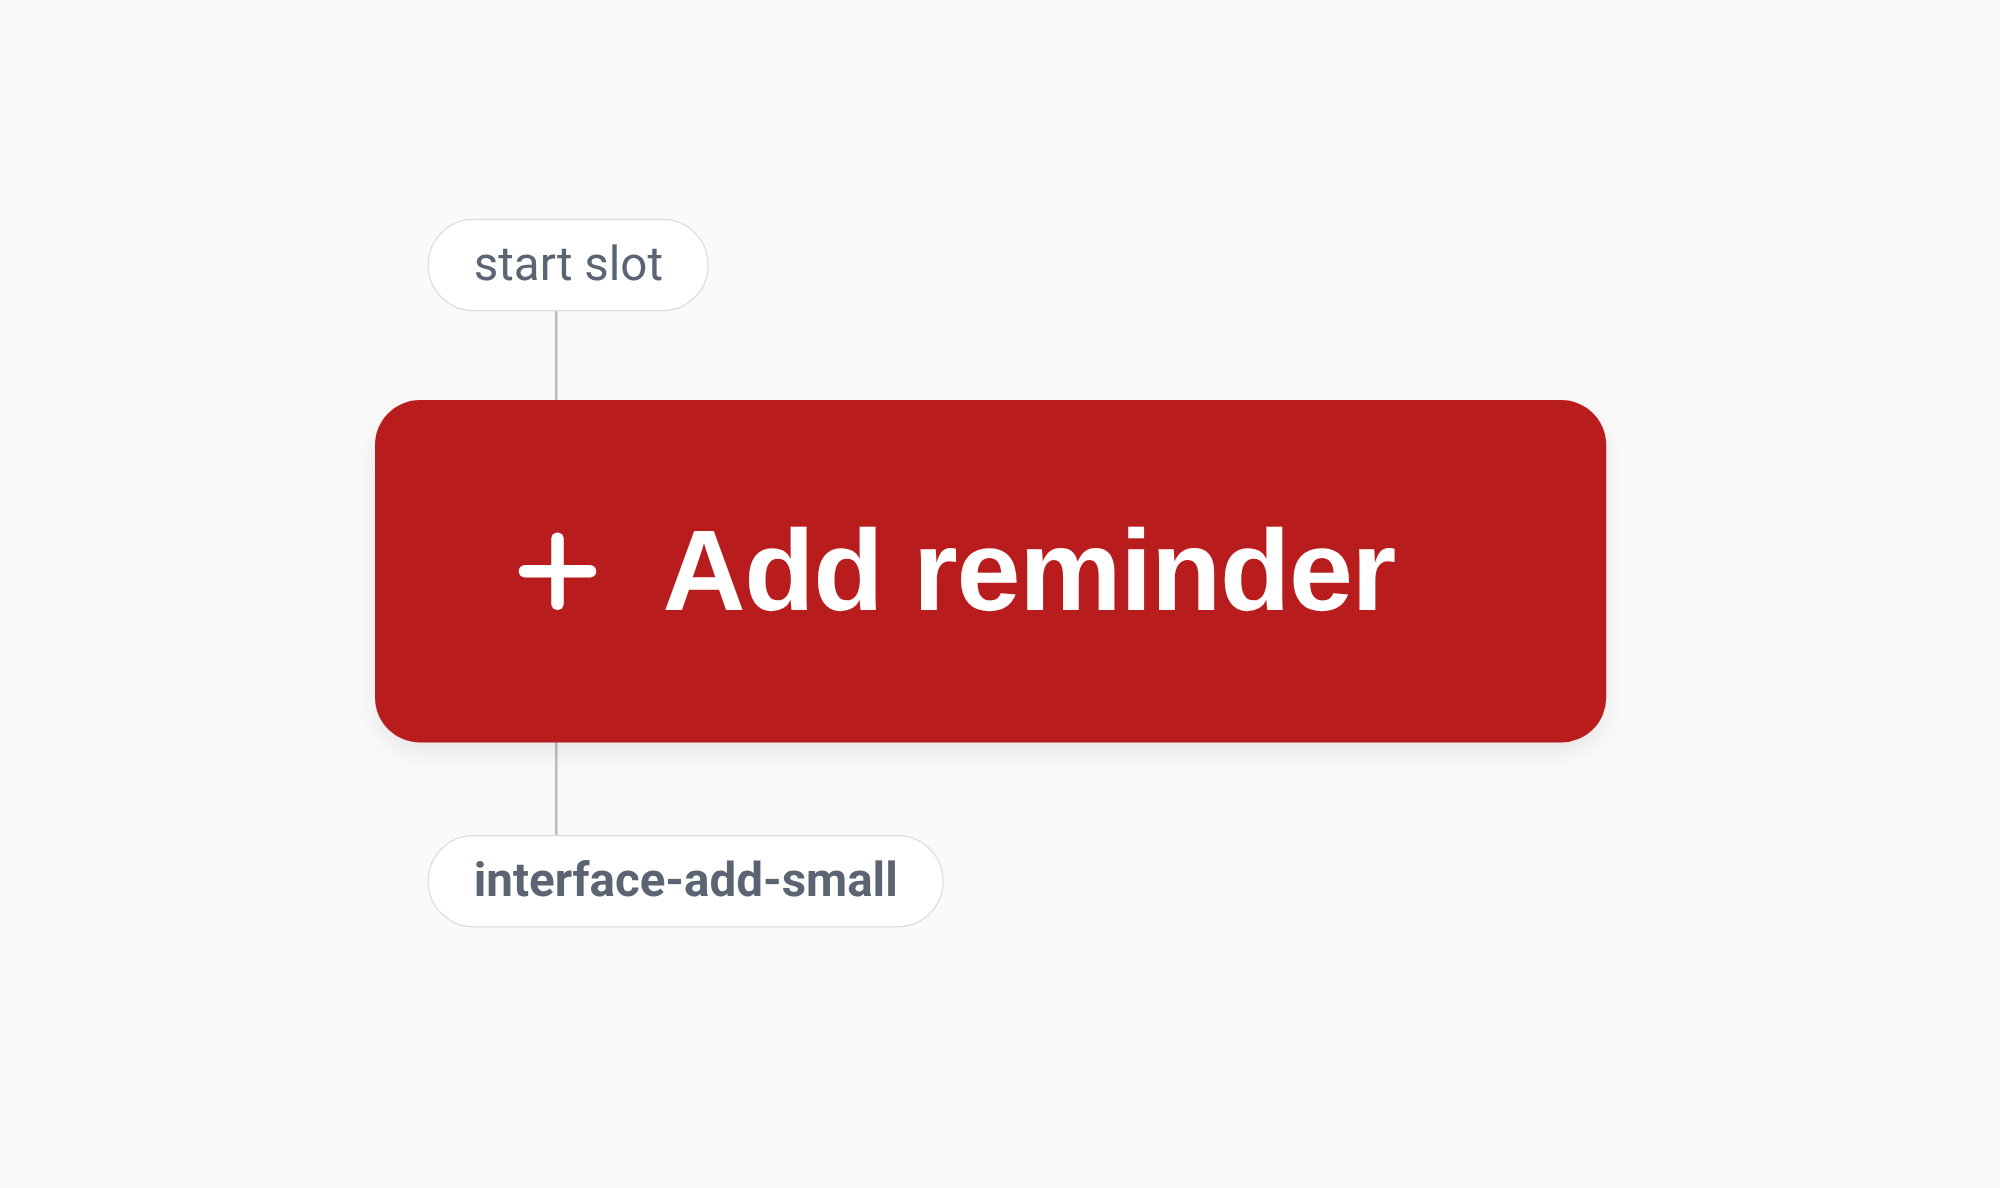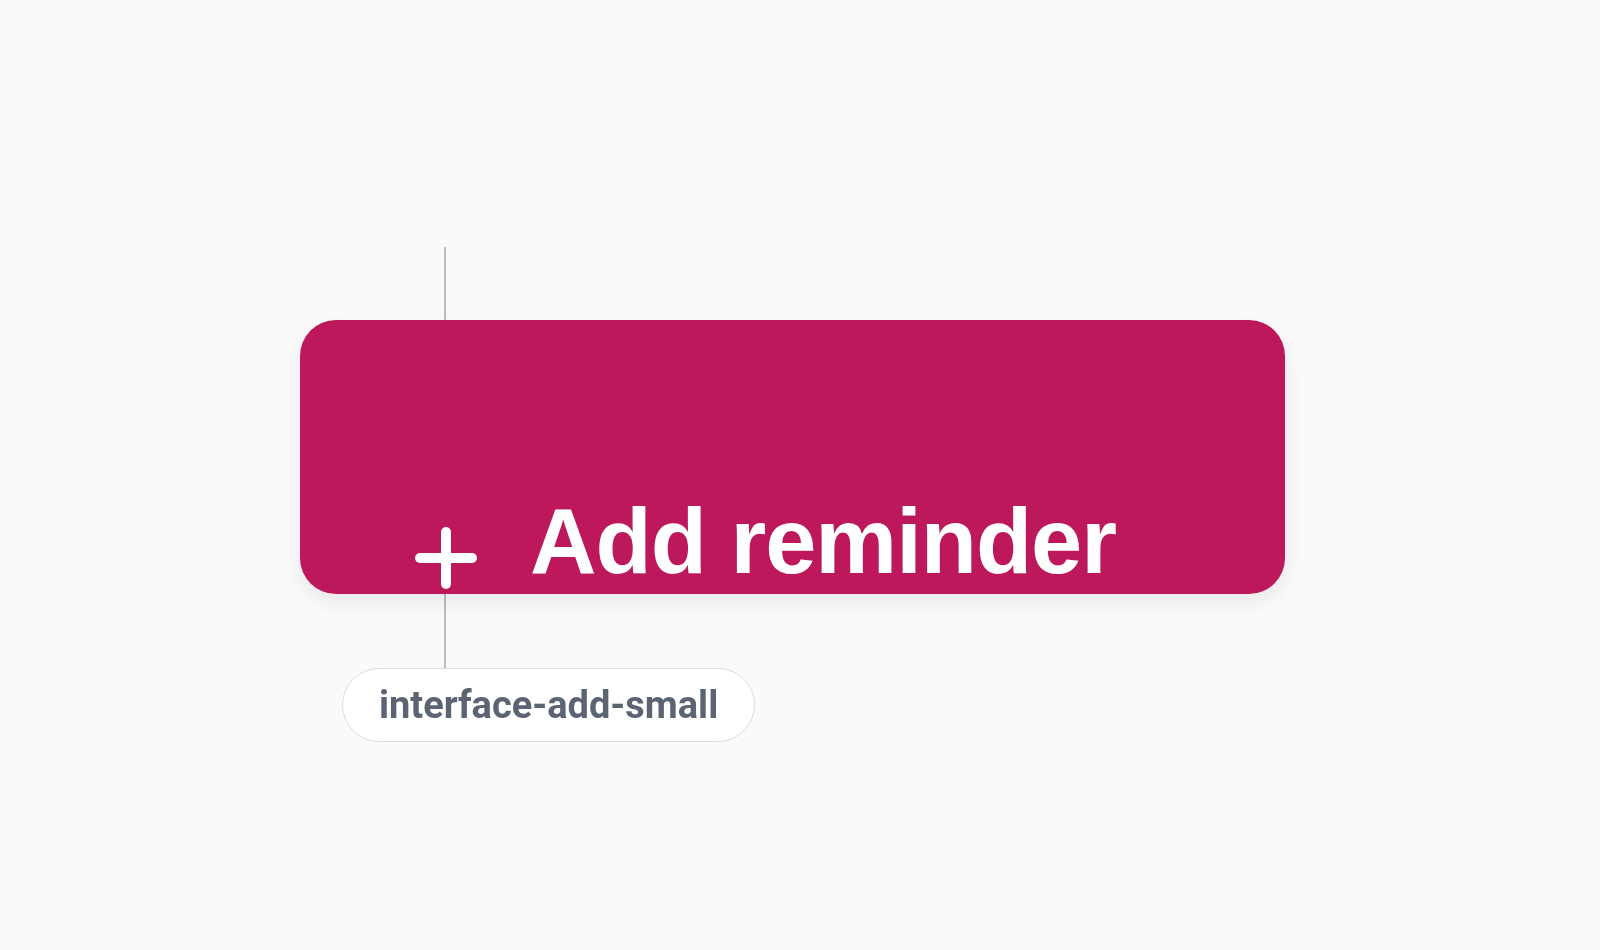--- a/index.html
+++ b/index.html
@@ -19,24 +19,24 @@
       position: relative;
       width: 100%;
       height: 100%;
     }
     .primary-button {
       position: absolute;
       left: 300px;
       top: 320px;
       width: 985px;
       height: 274px;
-      background: #be185d;
+      background: #b91c1c;
       border-radius: 36px;
       display: flex;
-      align-items: flex-end;
+      align-items: center;
       gap: 48px;
       padding-left: 110px;
       box-shadow: 0 8px 20px rgba(0,0,0,0.08);
       cursor: pointer;
       border: none;
     }
     .primary-button .plus {
       width: 72px;
       height: 72px;
       display: flex;
@@ -107,20 +107,23 @@
 </head>
 <body>
 
 <div class="canvas">
 
   <div class="connector connector-top"></div>
   <div class="connector-inner-top"></div>
   <div class="connector-inner-bottom"></div>
   <div class="connector connector-bottom"></div>
 
+  <div class="pill pill-top">
+    <span>start slot</span>
+  </div>
 
   <button class="primary-button">
     <span class="plus">
       <svg width="72" height="72" viewBox="0 0 72 72" fill="none">
         <line x1="36" y1="10" x2="36" y2="62" stroke="#ffffff" stroke-width="10" stroke-linecap="round"></line>
         <line x1="10" y1="36" x2="62" y2="36" stroke="#ffffff" stroke-width="10" stroke-linecap="round"></line>
       </svg>
     </span>
     <span class="label">Add reminder</span>
   </button>

